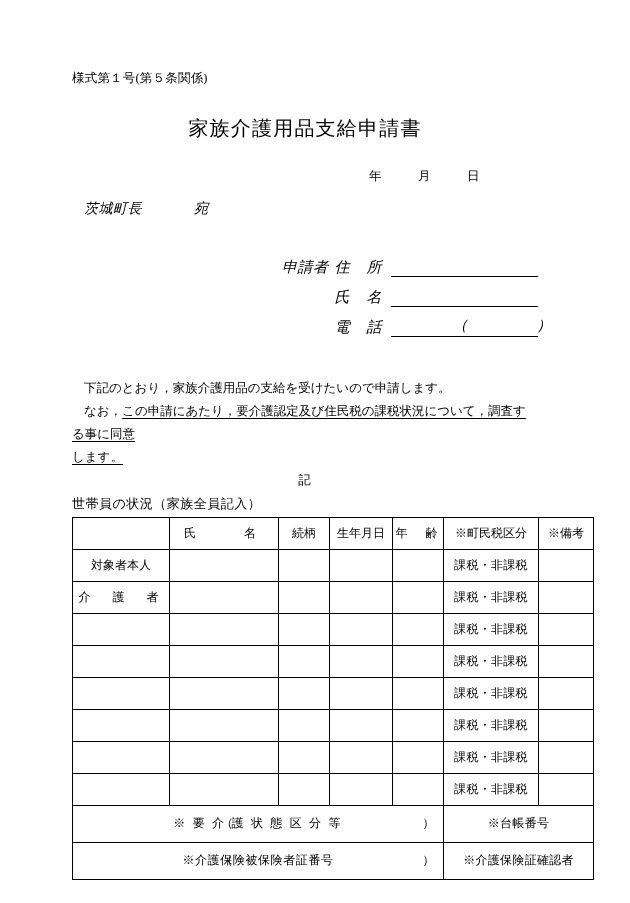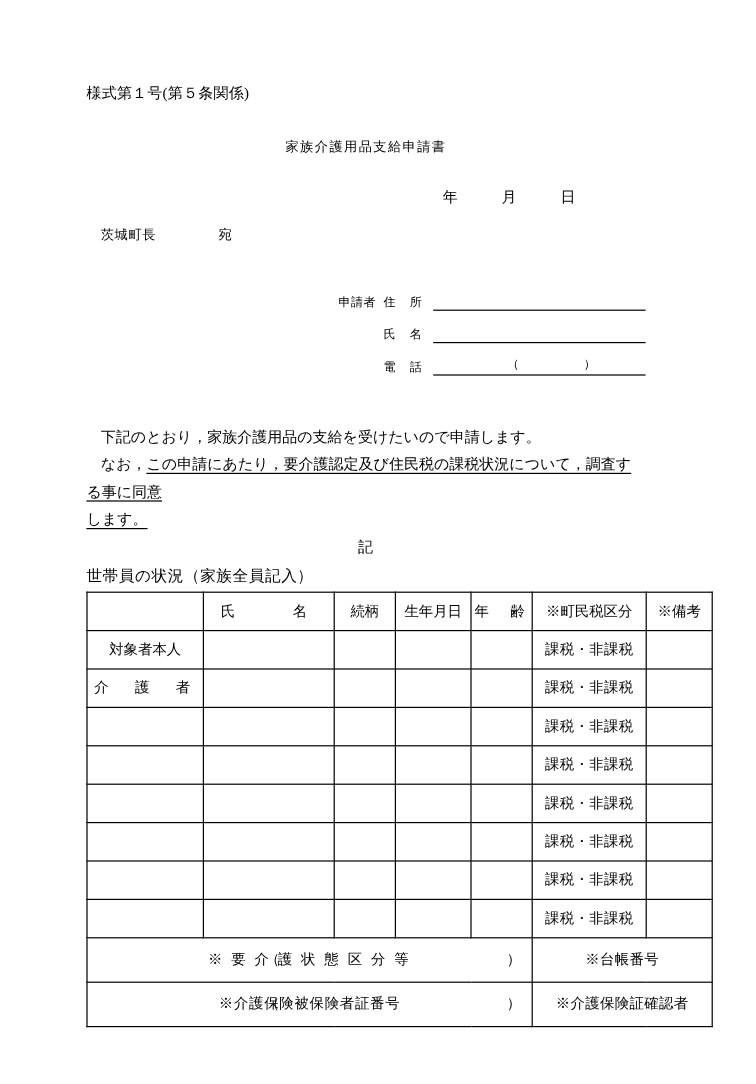--- a/index.html
+++ b/index.html
@@ -22,45 +22,47 @@
     box-sizing: border-box;
     padding: 70px 92px 40px 72px;
   }
   .form-code {
     font-size: 12.5px;
     letter-spacing: 0.2px;
     margin: 0 0 28px 0;
   }
   .doc-title {
     text-align: center;
-    font-size: 11px;
+    font-size: 20px;
     letter-spacing: 1.2px;
     margin: 0 0 26px 0;
   }
   .date-line {
     font-size: 12.5px;
     text-align: right;
     padding-right: 58px;
     letter-spacing: 0.5px;
     margin: 0 0 15px 0;
   }
   .date-line span { display: inline-block; }
   .date-year { margin-right: 36px; }
   .date-month { margin-right: 36px; }
   .addressee {
-    font-size: 11px;
+    font-size: 14px;
     margin: 0 0 40px 12px;
     letter-spacing: 0.5px;
+    font-style: italic;
   }
   .addressee .to { margin-left: 52px; }
 
   .applicant {
     margin: 0 0 40px 0;
     padding-left: 210px;
-    font-size: 10px;
+    font-size: 15px;
+    font-style: italic;
   }
   .app-row {
     display: flex;
     align-items: flex-end;
     margin-bottom: 11px;
   }
   .app-label {
     white-space: nowrap;
     letter-spacing: 1px;
   }

